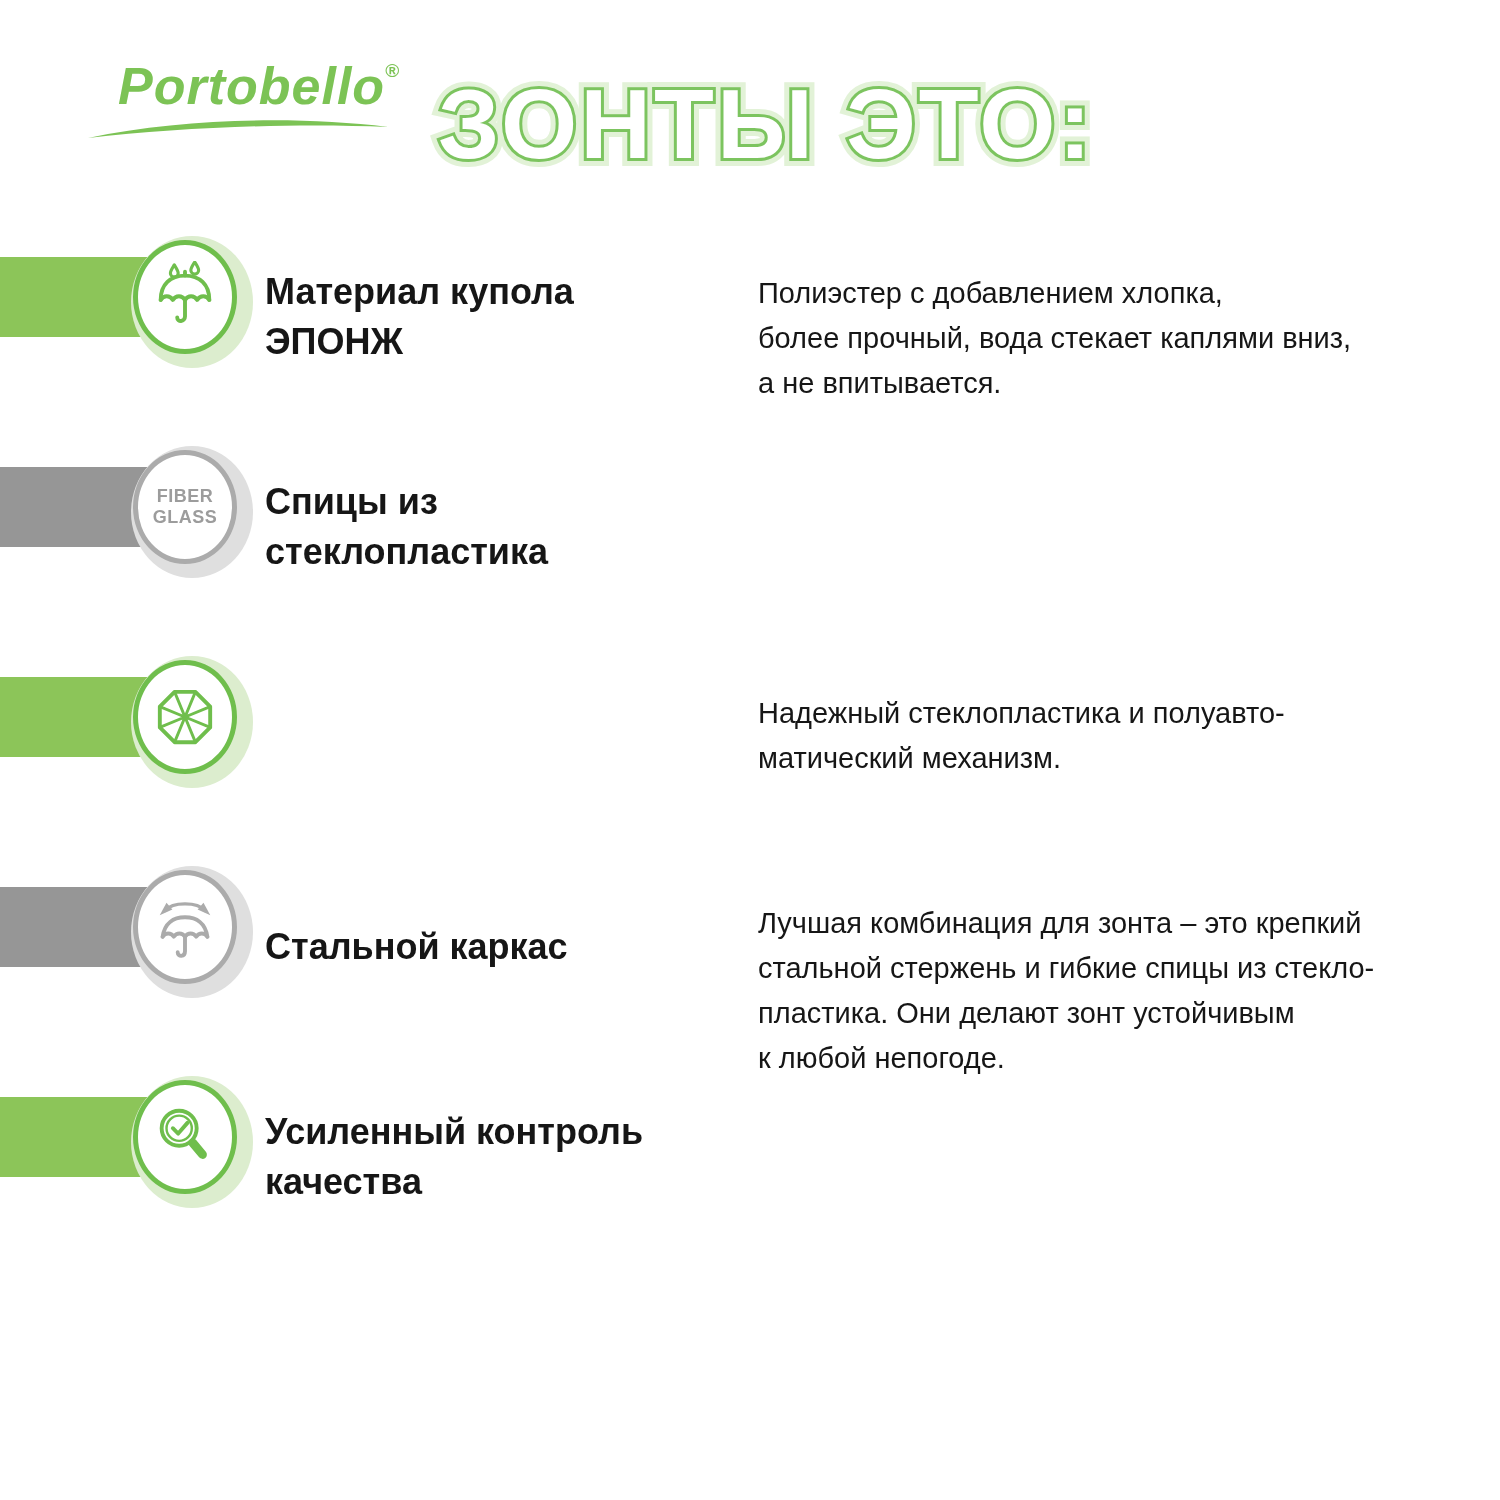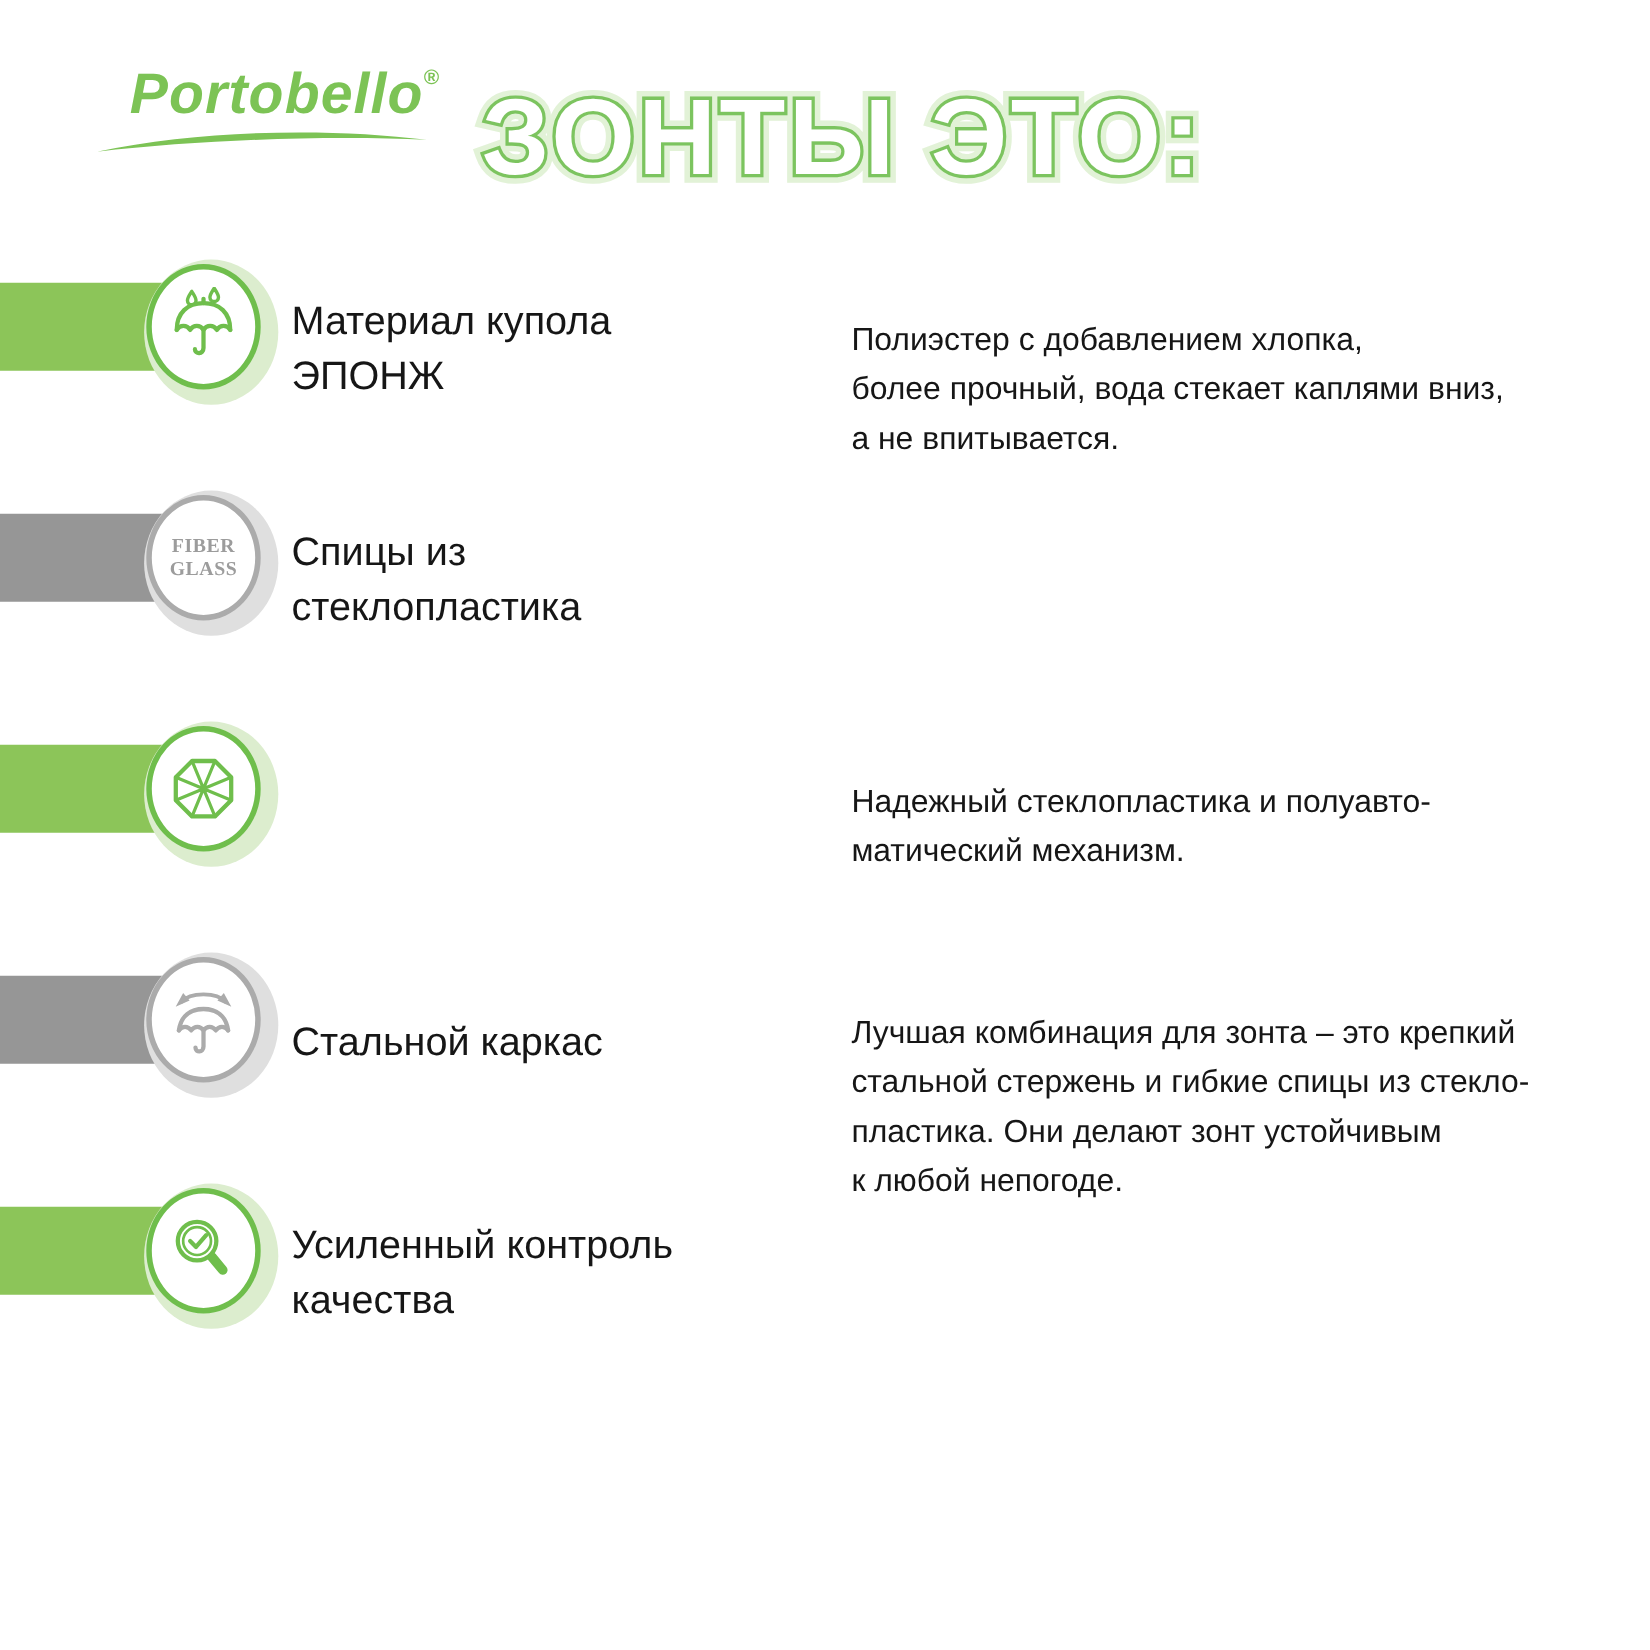--- a/index.html
+++ b/index.html
@@ -36,35 +36,35 @@
   .row.green .bar{background:var(--green-bar);}
   .row.gray  .bar{background:var(--gray-bar);}
 
   .halo{position:absolute;left:131px;top:19px;width:122px;height:132px;border-radius:50%;}
   .row.green .halo{background:var(--green-halo);}
   .row.gray  .halo{background:var(--gray-halo);}
 
   .circle{position:absolute;left:133px;top:23px;width:104px;height:114px;border-radius:50%;
           background:#ffffff;display:flex;align-items:center;justify-content:center;}
   .row.green .circle{border:5px solid var(--green-stroke);}
-  .row.gray  .circle{border:5px solid var(--gray-stroke);font-family:Liberation Serif, serif;}
+  .row.gray  .circle{border:5px solid var(--gray-stroke);}
   .circle svg{display:block;}
   .row.green .circle svg{stroke:var(--green-stroke);}
   .row.gray  .circle svg{stroke:var(--gray-stroke);}
   .circle svg *{fill:none;}
   .circle svg .solid{fill:currentColor;stroke:none;}
   .row.gray  .circle svg .solid{color:var(--gray-stroke);}
 
   .fg-text{font-weight:bold;font-size:18px;line-height:21px;letter-spacing:0.5px;
            color:var(--gray-text);text-align:center;white-space:pre-line;}
 
   .heading{position:absolute;left:265px;top:50px;margin:0;font-size:36px;line-height:50px;
-           font-weight:normal;white-space:pre-line;color:var(--text-dark);}
+           font-weight:bold;white-space:pre-line;color:var(--text-dark);}
   .heading.one-line{top:75px;}
-  .body-text{position:absolute;left:758px;top:54px;margin:16px;width:720px;
+  .body-text{position:absolute;left:758px;top:54px;margin:0;width:720px;
              font-size:29px;line-height:45px;white-space:pre-line;color:var(--text-dark);}
 </style>
 </head>
 <body>
 
 <div class="logo"><span>Portobello</span><span class="reg">®</span></div>
 
 <div class="swoosh">
   <svg viewBox="0 0 306 24">
     <path d="M3 20 C98 0 212 -2 303 9 C212 5 98 9 3 20 Z" fill="#7CC355"></path>

